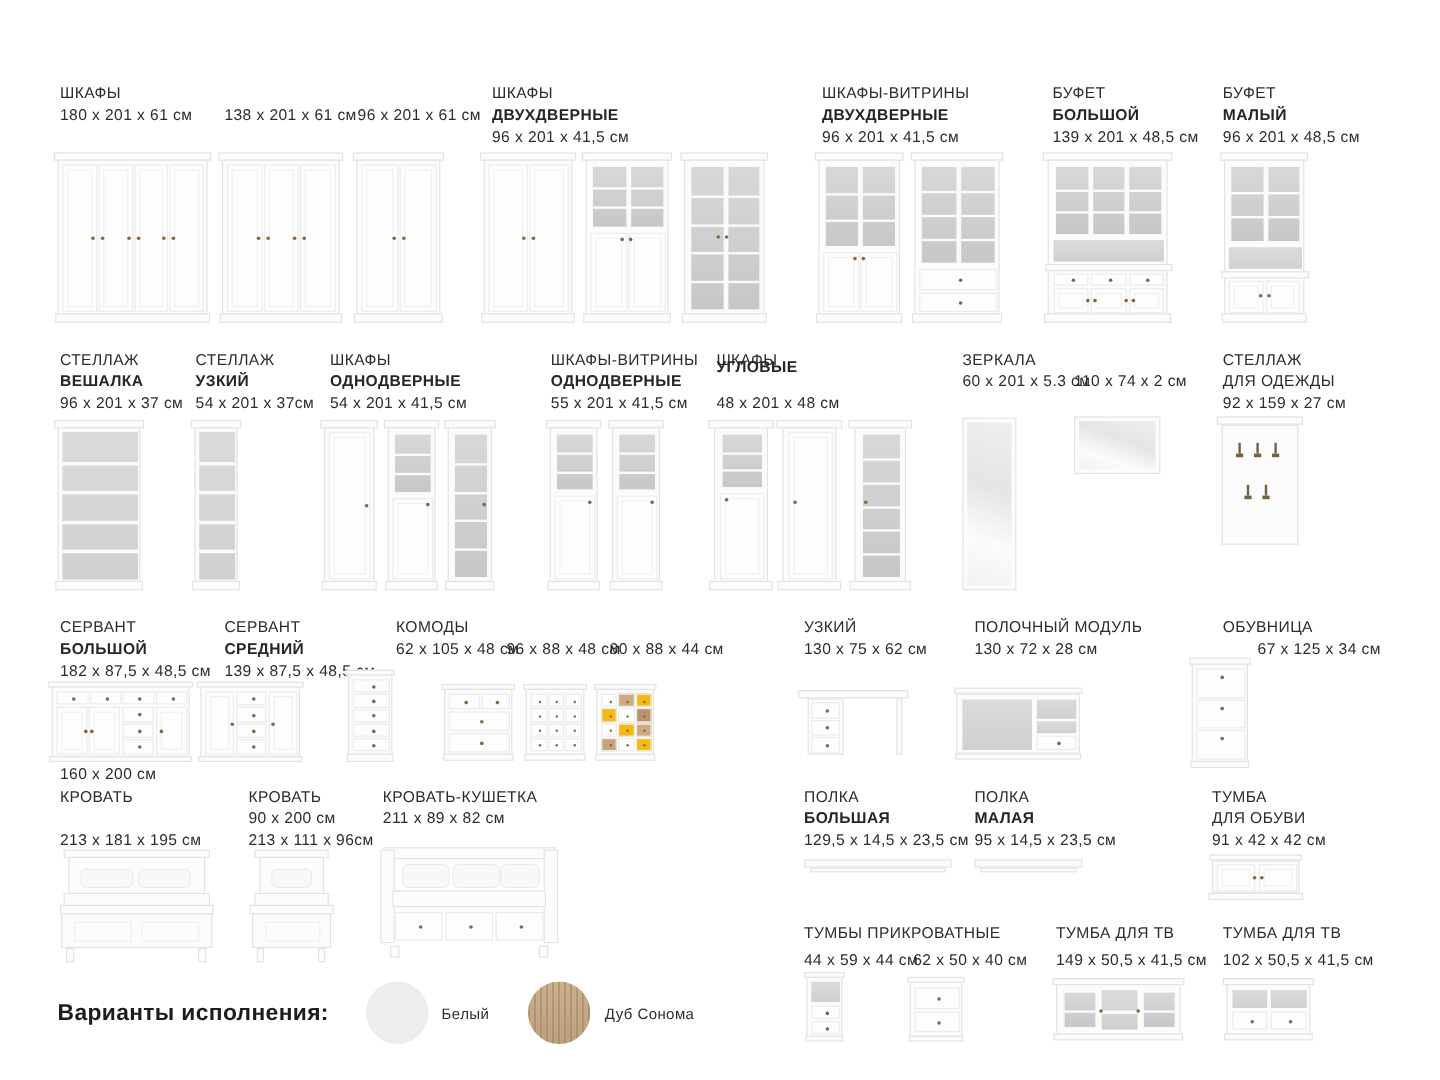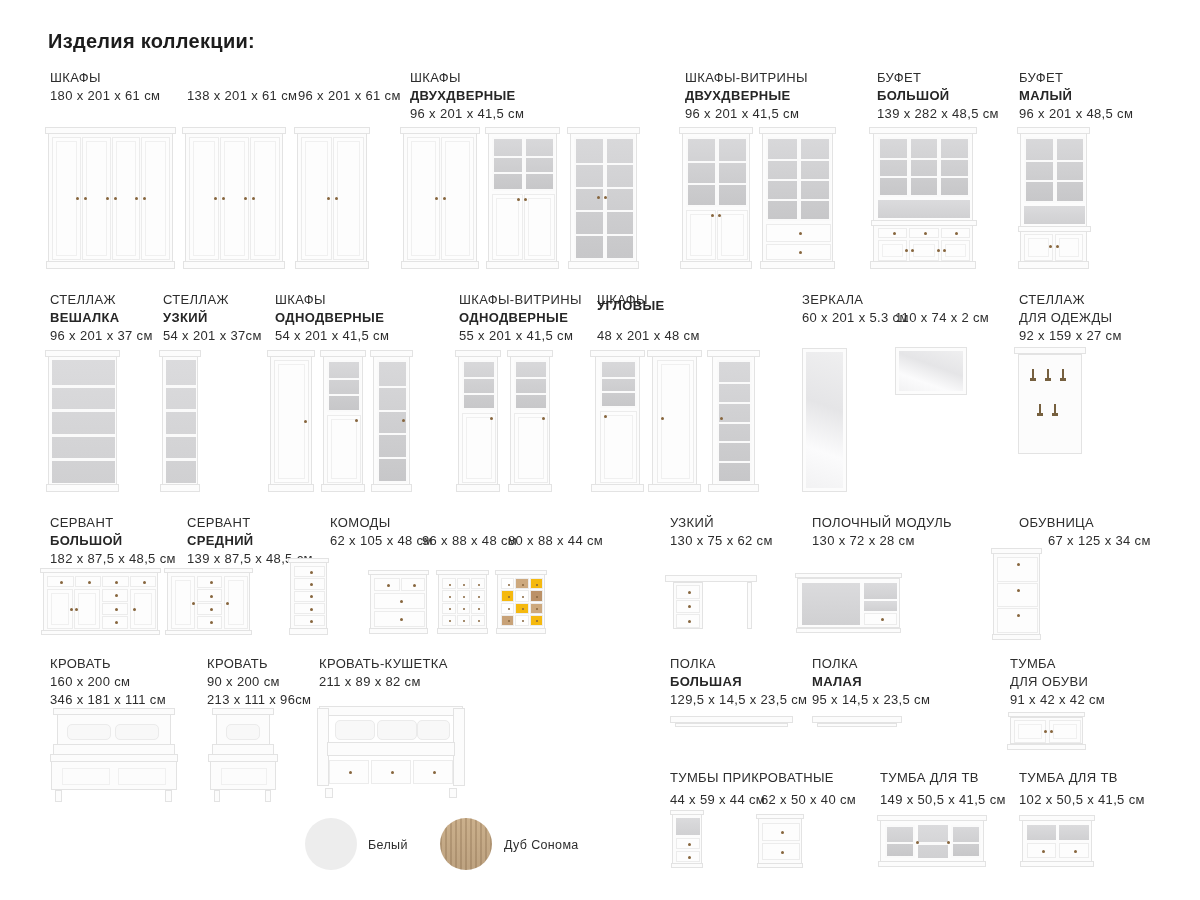--- a/index.html
+++ b/index.html
@@ -20,38 +20,37 @@
   .mirror{background:linear-gradient(200deg,#efeff0 0%,#e5e5e7 40%,#fbfbfc 72%,#f2f2f3 100%)}
   .pillow{background:#f8f8f8;border:1px solid #ebebeb;border-radius:5px}
   .dot{background:#87663e;border-radius:50%}
   .hook{background:#76603f}
   .swatch{position:absolute;width:52px;height:52px;border-radius:50%}
 </style>
 </head>
 <body>
 
 <div id="page">
-  <span class="ttl" style="left:48px;top:30px">Изделия коллекции:</span>
 
   <span class="lbl" style="left:50px;top:70px">ШКАФЫ</span>
   <span class="lbl" style="left:50px;top:88px">180 x 201 x 61 см</span>
   <span class="lbl" style="left:187px;top:88px">138 x 201 x 61 см</span>
   <span class="lbl" style="left:298px;top:88px">96 x 201 x 61 см</span>
 
   <span class="lbl" style="left:410px;top:70px">ШКАФЫ</span>
   <span class="lbl b" style="left:410px;top:88px">ДВУХДВЕРНЫЕ</span>
   <span class="lbl" style="left:410px;top:106px">96 x 201 x 41,5 см</span>
 
   <span class="lbl" style="left:685px;top:70px">ШКАФЫ-ВИТРИНЫ</span>
   <span class="lbl b" style="left:685px;top:88px">ДВУХДВЕРНЫЕ</span>
   <span class="lbl" style="left:685px;top:106px">96 x 201 x 41,5 см</span>
 
   <span class="lbl" style="left:877px;top:70px">БУФЕТ</span>
   <span class="lbl b" style="left:877px;top:88px">БОЛЬШОЙ</span>
-  <span class="lbl" style="left:877px;top:106px">139 x 282 x 48,5 см</span>
+  <span class="lbl" style="left:877px;top:106px">139 x 201 x 48,5 см</span>
 
   <span class="lbl" style="left:1019px;top:70px">БУФЕТ</span>
   <span class="lbl b" style="left:1019px;top:88px">МАЛЫЙ</span>
   <span class="lbl" style="left:1019px;top:106px">96 x 201 x 48,5 см</span>
 
   <span class="lbl" style="left:50px;top:292px">СТЕЛЛАЖ</span>
   <span class="lbl b" style="left:50px;top:310px">ВЕШАЛКА</span>
   <span class="lbl" style="left:50px;top:328px">96 x 201 x 37 см</span>
 
   <span class="lbl" style="left:163px;top:292px">СТЕЛЛАЖ</span>
@@ -94,22 +93,22 @@
   <span class="lbl" style="left:670px;top:515px">УЗКИЙ</span>
   <span class="lbl" style="left:670px;top:533px">130 x 75 x 62 см</span>
 
   <span class="lbl" style="left:812px;top:515px">ПОЛОЧНЫЙ МОДУЛЬ</span>
   <span class="lbl" style="left:812px;top:533px">130 x 72 x 28 см</span>
 
   <span class="lbl" style="left:1019px;top:515px">ОБУВНИЦА</span>
   <span class="lbl" style="left:1048px;top:533px">67 x 125 x 34 см</span>
 
   <span class="lbl" style="left:50px;top:656px">КРОВАТЬ</span>
-  <span class="lbl" style="left:50px;top:674px">160 x 200 см</span>
-  <span class="lbl" style="left:50px;top:692px">346 x 181 x 111 см</span>
+  <span class="lbl" style="left:50px;top:637px">160 x 200 см</span>
+  <span class="lbl" style="left:50px;top:692px">213 x 181 x 195 см</span>
 
   <span class="lbl" style="left:207px;top:656px">КРОВАТЬ</span>
   <span class="lbl" style="left:207px;top:674px">90 x 200 см</span>
   <span class="lbl" style="left:207px;top:692px">213 x 111 x 96см</span>
 
   <span class="lbl" style="left:319px;top:656px">КРОВАТЬ-КУШЕТКА</span>
   <span class="lbl" style="left:319px;top:674px">211 x 89 x 82 см</span>
 
   <span class="lbl" style="left:670px;top:656px">ПОЛКА</span>
   <span class="lbl b" style="left:670px;top:674px">БОЛЬШАЯ</span>
@@ -126,20 +125,21 @@
   <span class="lbl" style="left:670px;top:770px">ТУМБЫ ПРИКРОВАТНЫЕ</span>
   <span class="lbl" style="left:670px;top:792px">44 x 59 x 44 см</span>
   <span class="lbl" style="left:761px;top:792px">62 x 50 x 40 см</span>
 
   <span class="lbl" style="left:880px;top:770px">ТУМБА ДЛЯ ТВ</span>
   <span class="lbl" style="left:880px;top:792px">149 x 50,5 x 41,5 см</span>
 
   <span class="lbl" style="left:1019px;top:770px">ТУМБА ДЛЯ ТВ</span>
   <span class="lbl" style="left:1019px;top:792px">102 x 50,5 x 41,5 см</span>
 
+  <span class="ttl" style="left:48px;top:834px;font-size:19px">Варианты исполнения:</span>
   <div class="swatch" style="left: 305px; top: 818px; background: rgb(237, 237, 237);"></div>
   <span class="lbl sm" style="left:368px;top:838px">Белый</span>
   <div class="swatch" style="left: 440px; top: 818px; background: repeating-linear-gradient(90deg, rgba(122, 93, 62, 0.28) 0px, rgba(122, 93, 62, 0.28) 2px, rgba(255, 255, 255, 0) 2px, rgba(255, 255, 255, 0) 5px), linear-gradient(rgb(203, 176, 140), rgb(189, 162, 128));"></div>
   <span class="lbl sm" style="left:504px;top:838px">Дуб Сонома</span>
 
   <div id="art">
       <div style="left: 48px; top: 127px; width: 125px; height: 142px;">
         <div class="wood edge" style="left: -3px; top: 0px; width: 131px; height: 7px;"></div>
         <div class="wood edge" style="left: -2px; top: 134px; width: 129px; height: 8px;"></div>
         <div class="wood edge" style="left: 0px; top: 6px; width: 125px; height: 129px;">

